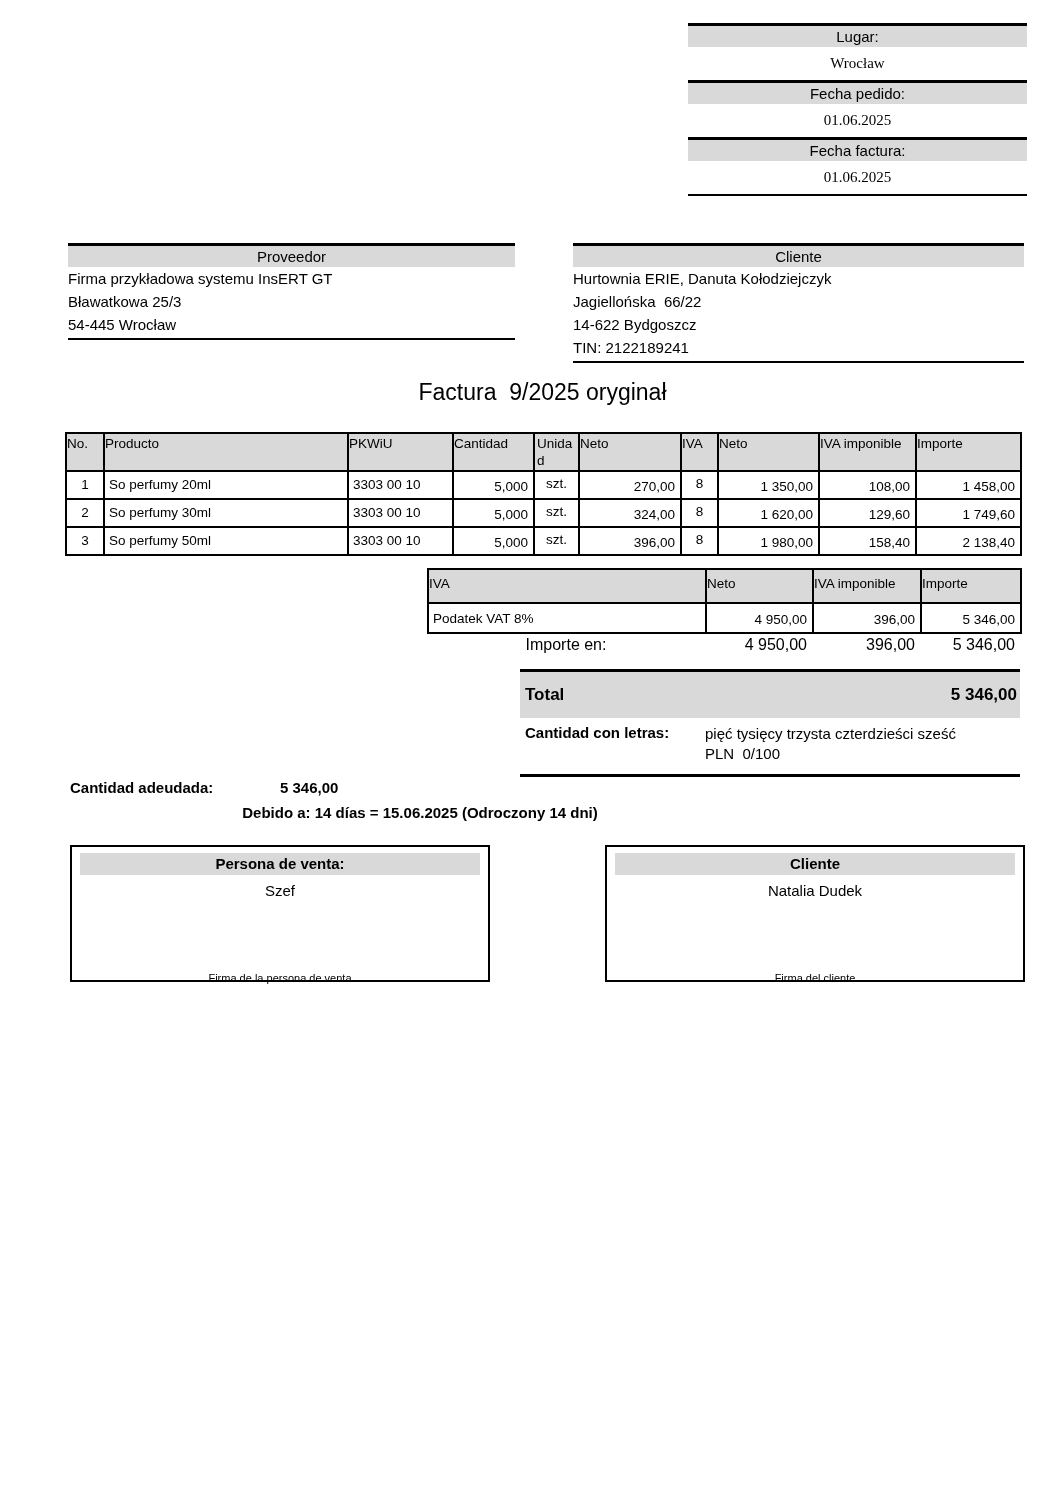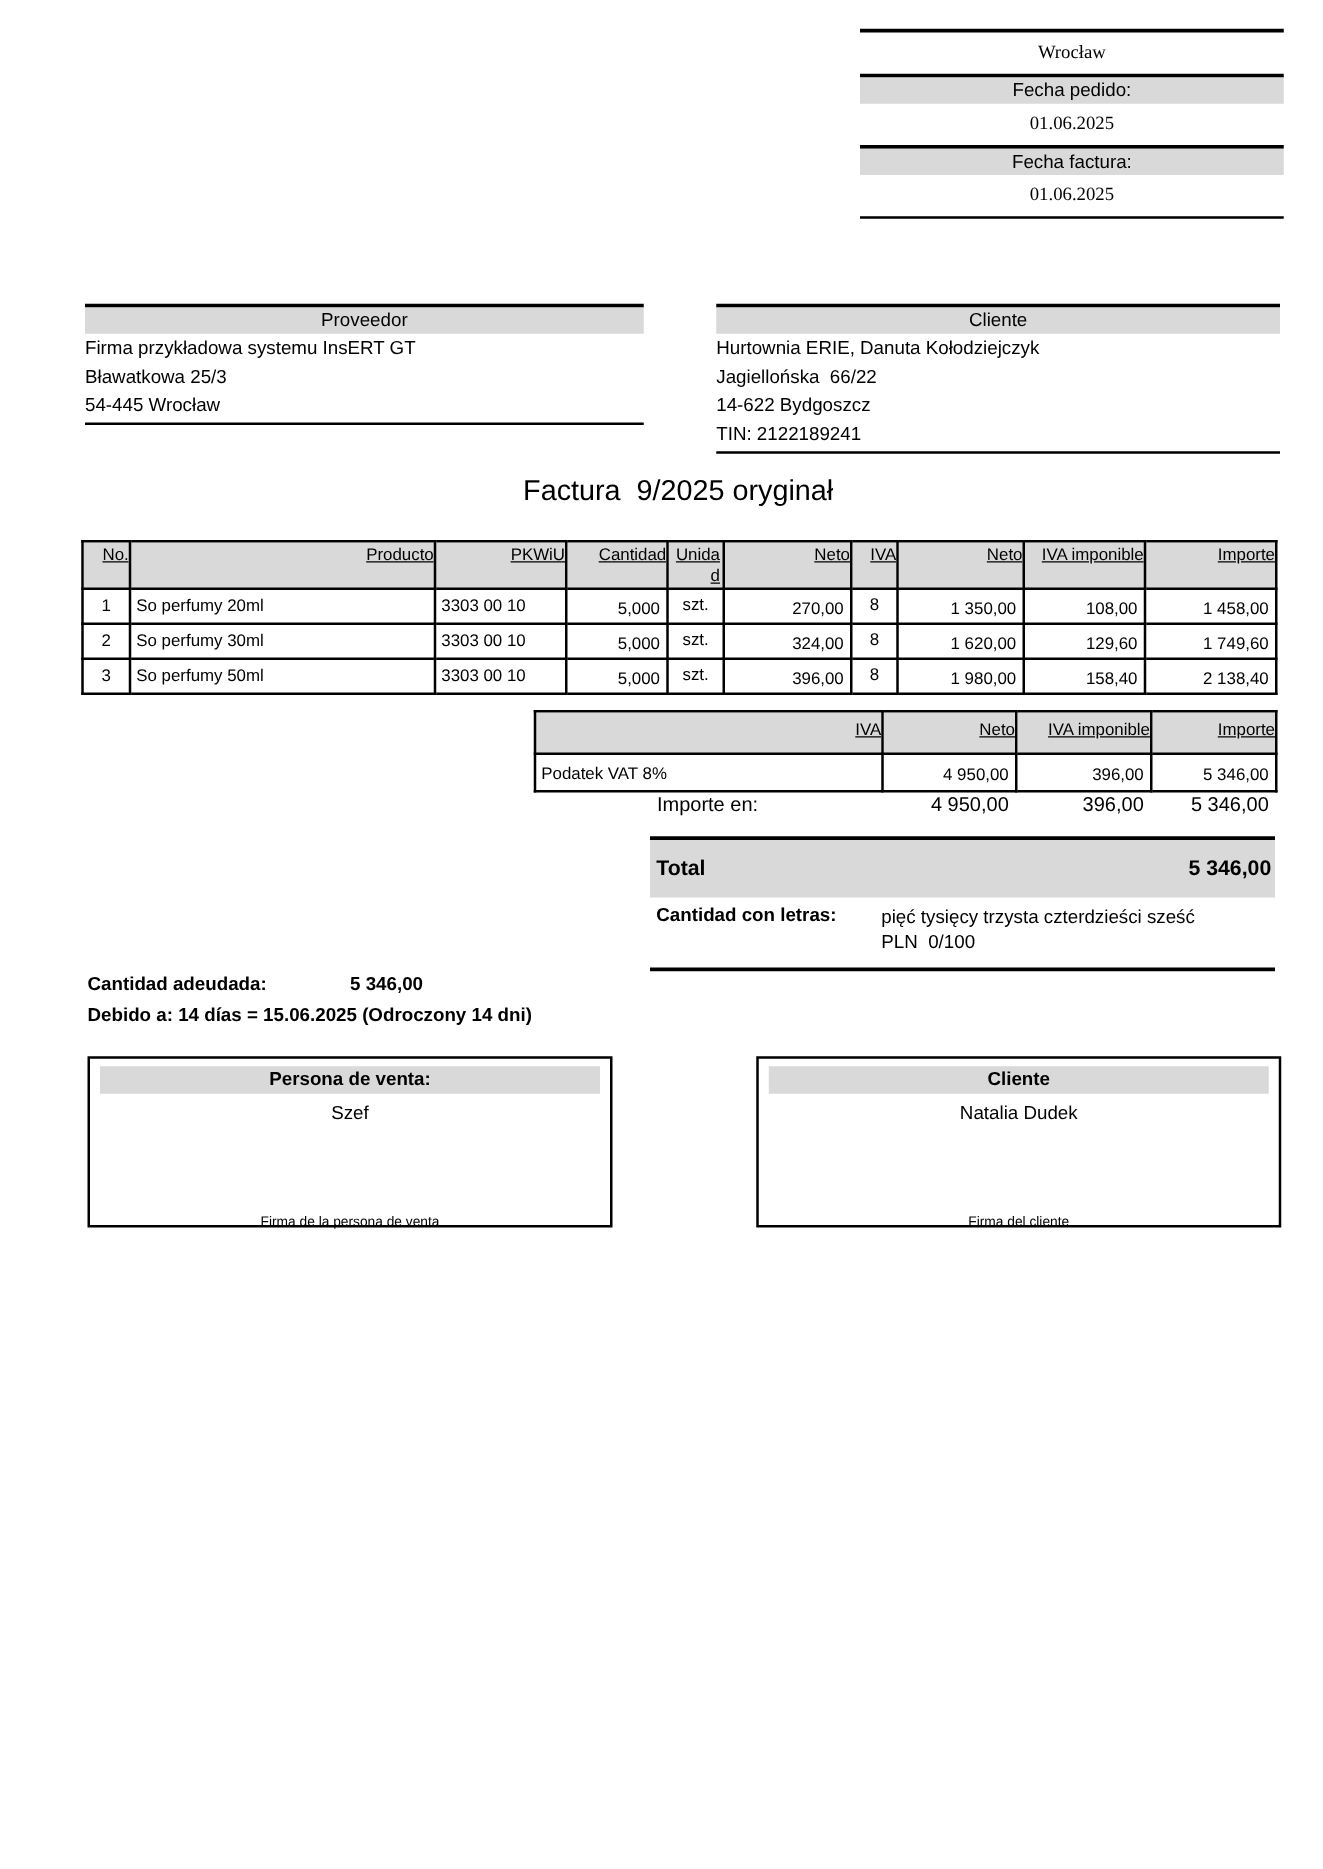--- a/index.html
+++ b/index.html
@@ -27,21 +27,21 @@
   .party .line { line-height:22px; padding-top:1px; }
   .party-left  { left:68px;  top:243px; width:447px; }
   .party-right { left:573px; top:243px; width:451px; }
 
   
   .doc-title { left:65px; top:379px; width:955px; text-align:center; font-size:23px; }
 
   
   table { border-collapse:collapse; table-layout:fixed; }
   th, td { border:2px solid #000; font-size:13.5px; font-weight:normal; overflow:hidden; }
-  th { vertical-align:top; text-align:right; padding-top:2px; line-height:1.25;text-decoration:underline; }
+  th { vertical-align:top; text-align:left; padding-top:2px; line-height:1.25; }
   .items { left:65px; top:432px; }
   .items tr.hdr th { height:36px; background:#d9d9d9; }
   .items tr.row td { height:28px; }
   .items td.a-c { text-align:center; vertical-align:middle; }
   .items td.a-l { text-align:left;  vertical-align:middle; padding-left:4px; }
   .items td.a-r { text-align:right; vertical-align:bottom; padding-right:5px; padding-bottom:4px; }
   .items td.a-t { text-align:center; vertical-align:top; padding-top:4px; }
   th.wrapcell { overflow-wrap:anywhere; padding-left:2px; padding-right:2px; }
 
   .vat { left:427px; top:568px; }
@@ -62,37 +62,38 @@
   .total-bar { background:#d9d9d9; height:46px; display:flex; align-items:center; font-weight:bold; font-size:17px; }
   .total-bar .tl { padding-left:5px; flex:1; }
   .total-bar .tv { padding-right:3px; }
   .letters { display:flex; padding:6px 0 10px 5px; }
   .letters .ll { font-weight:bold; width:180px; }
   .letters .lv { line-height:20px; }
 
   
   .due-row   { left:70px; top:779px; width:600px; font-weight:bold; }
   .due-row .dv { position:absolute; left:210px; top:0; }
-  .terms-row { left:70px; top:804px; width:700px; font-weight:bold; }
+  .terms-row { left:70px; top:804px; width:700px; font-weight:bold;text-align:center; }
 
   
   .sigbox { top:833px; width:420px; height:137px; border:2px solid #000;margin-top:12px; }
   .sigbox .graybar { margin:6px 8px 0 8px; height:22px; line-height:22px; font-weight:bold; }
   .sigbox .name { text-align:center; margin-top:7px; }
   .sig-left  { left:70px; }
   .sig-right { left:605px; }
   .sigcap { top:972px; width:420px; text-align:center; font-size:11px; }
   .cap-left  { left:70px; }
   .cap-right { left:605px; }
 </style>
 </head>
 <body>
 
 <div class="abs date-block">
   <div class="date-sec">
+    <div class="graybar" data-bind="header_block.lugar_label">Lugar:</div>
     <div class="val" data-bind="header_block.lugar_value">Wrocław</div>
   </div>
   <div class="date-sec">
     <div class="graybar" data-bind="header_block.fecha_pedido_label">Fecha pedido:</div>
     <div class="val" data-bind="header_block.fecha_pedido_value">01.06.2025</div>
   </div>
   <div class="date-sec">
     <div class="graybar" data-bind="header_block.fecha_factura_label">Fecha factura:</div>
     <div class="val" data-bind="header_block.fecha_factura_value">01.06.2025</div>
   </div>

